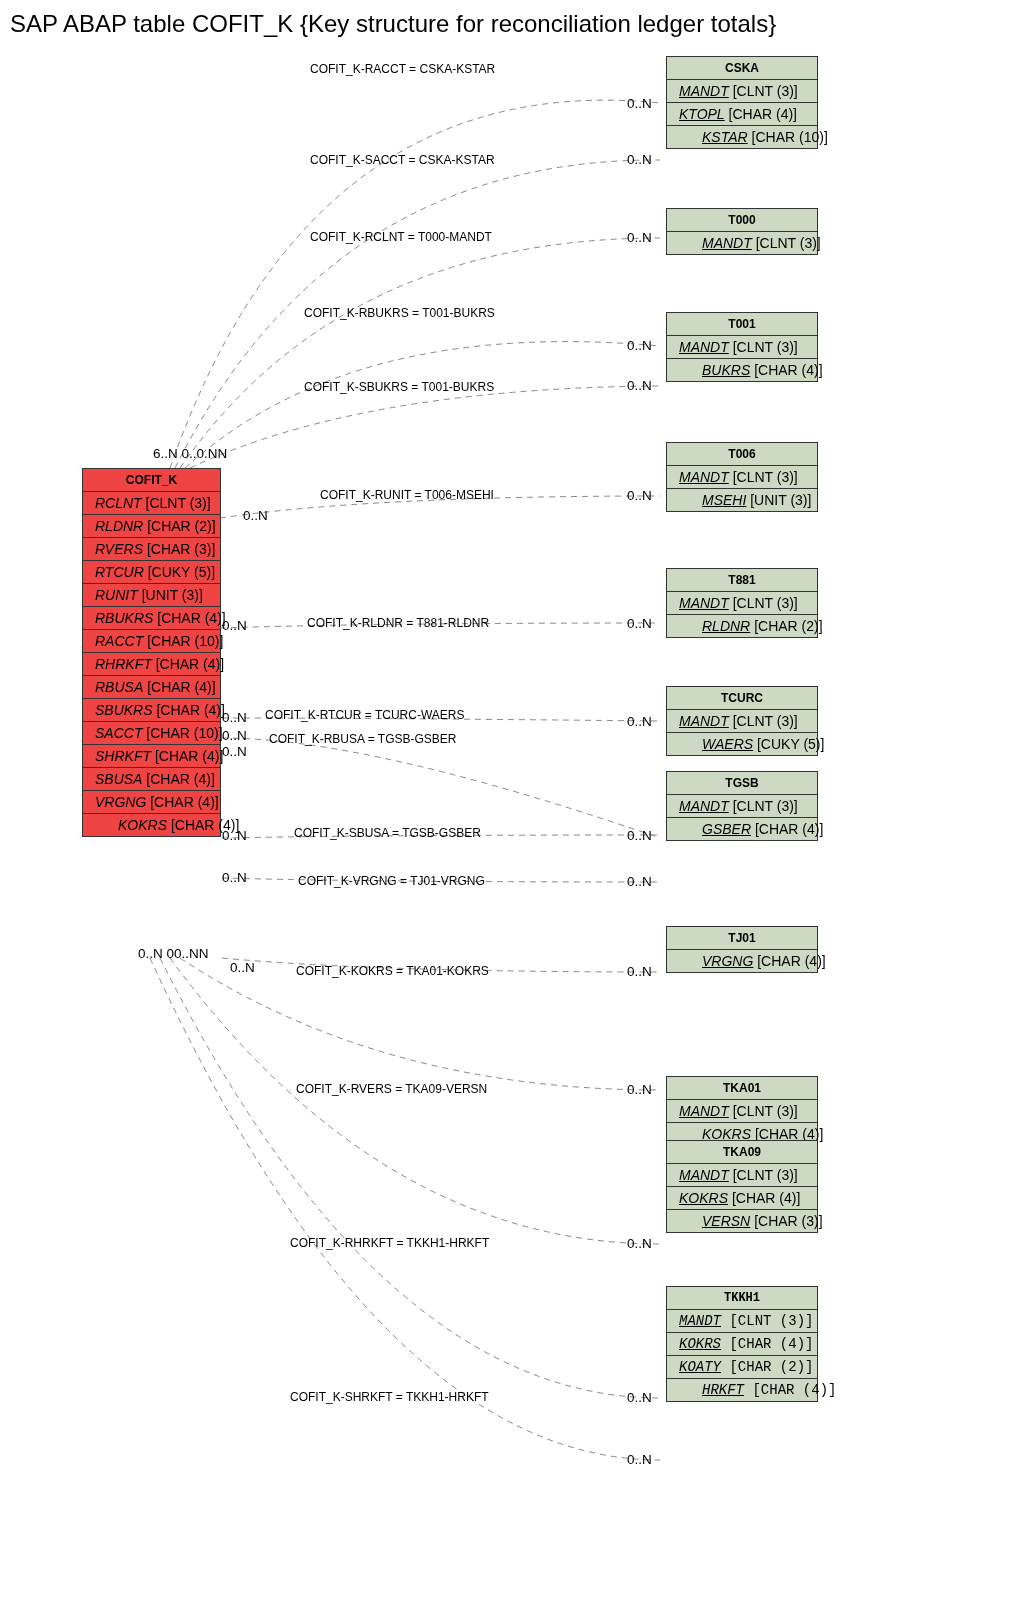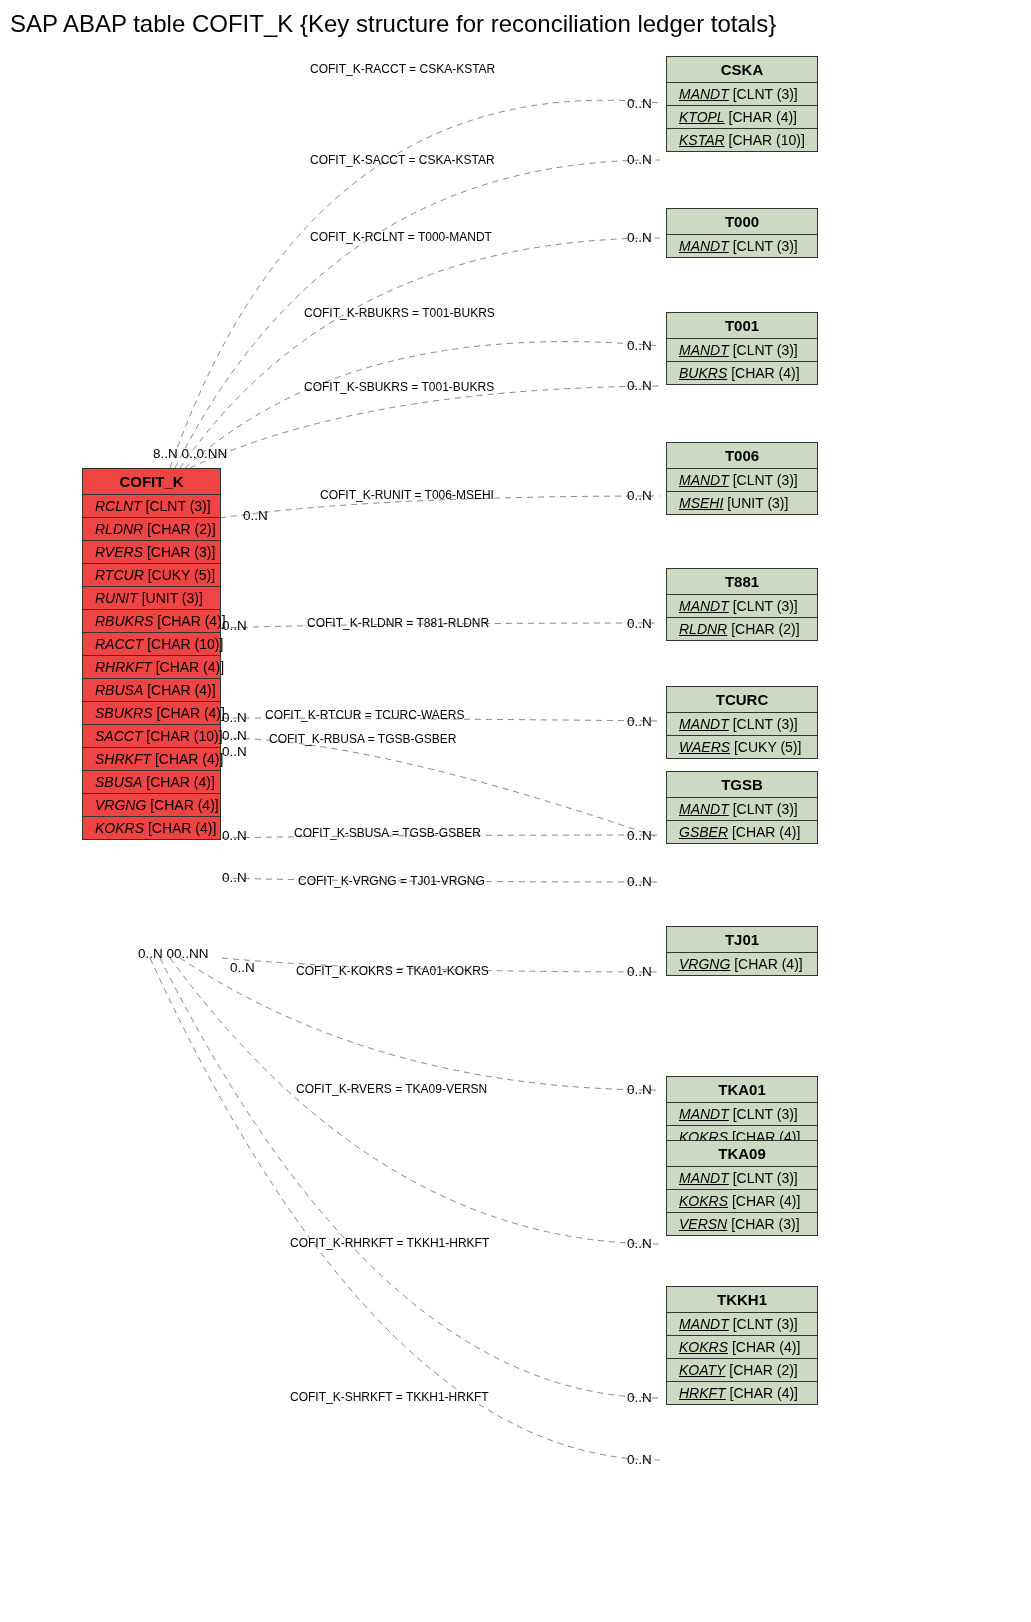--- a/index.html
+++ b/index.html
@@ -34,29 +34,29 @@
     background: #ccd9c3;
   }
   .table-box.main {
     background: #ef4444;
   }
   .table-box .table-name {
     font-weight: bold;
     text-align: center;
     padding: 4px 6px;
     border-bottom: 1px solid #333;
-    font-size: 15px;
+    font-size: 12px;
   }
   .table-box .field {
     padding: 3px 12px;
     border-bottom: 1px solid #333;
     font-size: 14px;
     white-space: nowrap;
   }
-  .table-box .field:last-child { border-bottom: none; }
+  .table-box .field:last-child { border-bottom: none; margin-left: 23px; }
   .field .fname { font-style: italic; }
   .field .ftype { }
   .field.underline .fname { text-decoration: underline; }
   .rel-label {
     position: absolute;
     font-size: 12px;
     white-space: nowrap;
   }
   .card-label {
     position: absolute;
@@ -176,21 +176,21 @@
       </div>
 </div>
 <div class="table-box" style="left:656px; top:1092px; width:150px;">
   <div class="table-name">TKA09</div>
   <div class="ref-fields">
         <div class="field underline"><span class="fname">MANDT</span> <span class="ftype">[CLNT (3)]</span></div>
         <div class="field underline"><span class="fname">KOKRS</span> <span class="ftype">[CHAR (4)]</span></div>
         <div class="field underline"><span class="fname">VERSN</span> <span class="ftype">[CHAR (3)]</span></div>
       </div>
 </div>
-<div class="table-box" style="left:656px; top:1238px; width:150px;">
+<div class="table-box" style="left:656px; top:1238px; width:150px;font-family:Liberation Mono, monospace;">
   <div class="table-name">TKKH1</div>
   <div class="ref-fields">
         <div class="field underline"><span class="fname">MANDT</span> <span class="ftype">[CLNT (3)]</span></div>
         <div class="field underline"><span class="fname">KOKRS</span> <span class="ftype">[CHAR (4)]</span></div>
         <div class="field underline"><span class="fname">KOATY</span> <span class="ftype">[CHAR (2)]</span></div>
         <div class="field underline"><span class="fname">HRKFT</span> <span class="ftype">[CHAR (4)]</span></div>
       </div>
 </div>
 
 <div id="rel-labels-container">
@@ -227,17 +227,17 @@
       <div class="card-label" style="left:617px;top:1342px">0..N</div>
       <div class="card-label" style="left:617px;top:1404px">0..N</div>
       <div class="card-label" style="left:233px;top:460px">0..N</div>
       <div class="card-label" style="left:212px;top:570px">0..N</div>
       <div class="card-label" style="left:212px;top:662px">0..N</div>
       <div class="card-label" style="left:212px;top:680px">0..N</div>
       <div class="card-label" style="left:212px;top:696px">0..N</div>
       <div class="card-label" style="left:212px;top:780px">0..N</div>
       <div class="card-label" style="left:212px;top:822px">0..N</div>
       <div class="card-label" style="left:220px;top:912px">0..N</div>
-      <div class="card-label" style="left:143px;top:398px">8..N 0..0.NN</div>
+      <div class="card-label" style="left:143px;top:398px">6..N 0..0.NN</div>
       <div class="card-label" style="left:128px;top:898px">0..N 00..NN</div>
     </div>
 
 </div>
 
 </body></html>

